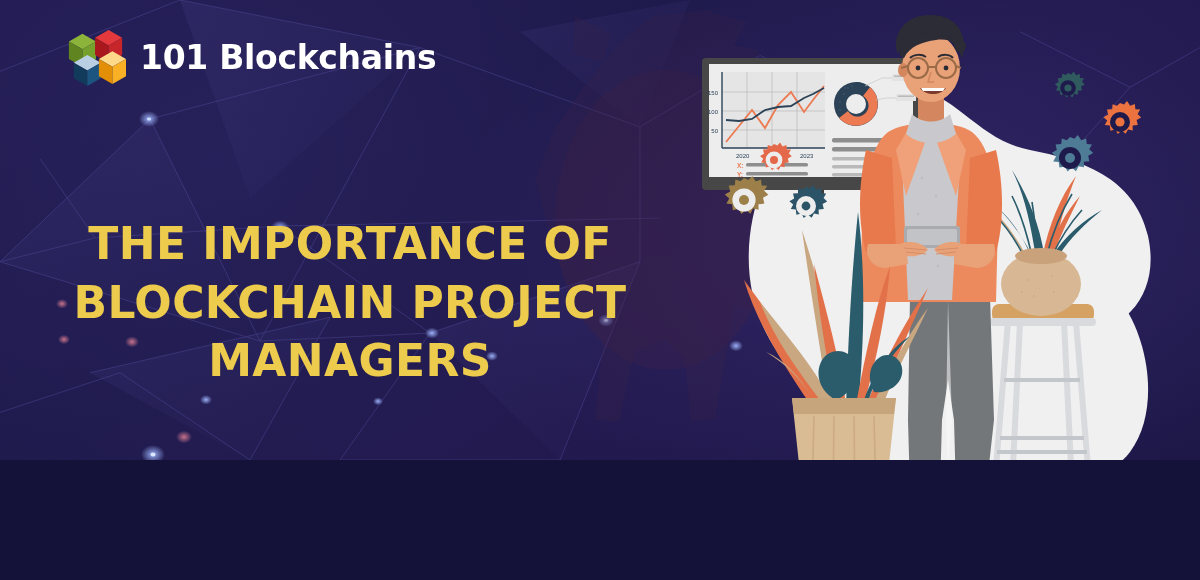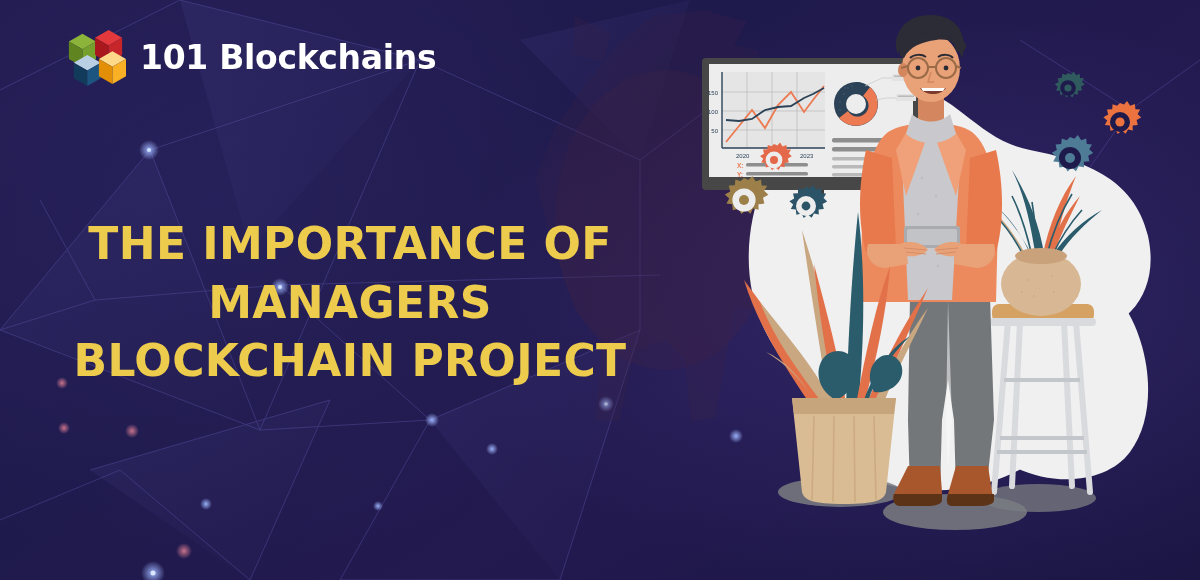--- a/index.html
+++ b/index.html
@@ -1,18 +1,18 @@
 <!DOCTYPE html>
 <html><head>
 <meta charset="utf-8">
 <style>
   html,body{margin:0;padding:0;background:#15123a;}
   *{box-sizing:border-box;}
   .banner{
-    position:relative;width:1200px;height:580px;overflow:hidden;
+    position:relative;width:1200px;height:460px;overflow:hidden;
     font-family:"Liberation Sans","DejaVu Sans",sans-serif;
     background:
       radial-gradient(ellipse 700px 420px at 78% 52%, rgba(60,48,120,.55) 0%, rgba(40,30,90,0) 70%),
       radial-gradient(ellipse 620px 520px at 18% 35%, rgba(45,38,100,.55) 0%, rgba(30,25,75,0) 72%),
       linear-gradient(145deg,#221c52 0%,#1f1a4c 38%,#231a50 62%,#1b1644 100%);
   }
 
   
   .bg-layer{position:absolute;inset:0;}
   .bg-svg{position:absolute;inset:0;width:100%;height:100%;}
@@ -148,22 +148,22 @@
         <polygon points="34,34 48,26 62,34 48,42" fill="#ffd98a"></polygon>
         <polygon points="34,34 48,42 48,60 34,52" fill="#e28f07"></polygon>
         <polygon points="62,34 48,42 48,60 62,52" fill="#f9b024"></polygon>
       </g>
     </svg>
     <span class="logo-text">101 Blockchains</span>
   </div>
 
   <h1 class="headline">
     <span class="ln">THE IMPORTANCE OF</span>
+    <span class="ln">BLOCKCHAIN PROJECT</span>
     <span class="ln">MANAGERS</span>
-    <span class="ln">BLOCKCHAIN PROJECT</span>
   </h1>
 
   <div class="art">
     <svg viewBox="0 0 540 580">
 
       <g>
         <path fill="#f0f0f1" d="M140 120 C90 180 70 270 110 340 C140 395 230 420 300 400
               C350 386 380 340 418 336 C470 330 500 290 488 236 C474 176 420 160 370 150
               C318 140 300 96 246 84 C196 73 170 86 140 120 Z"></path>
         <path fill="#f0f0f1" d="M196 300 C150 330 138 400 170 446 C200 490 270 500 330 482

